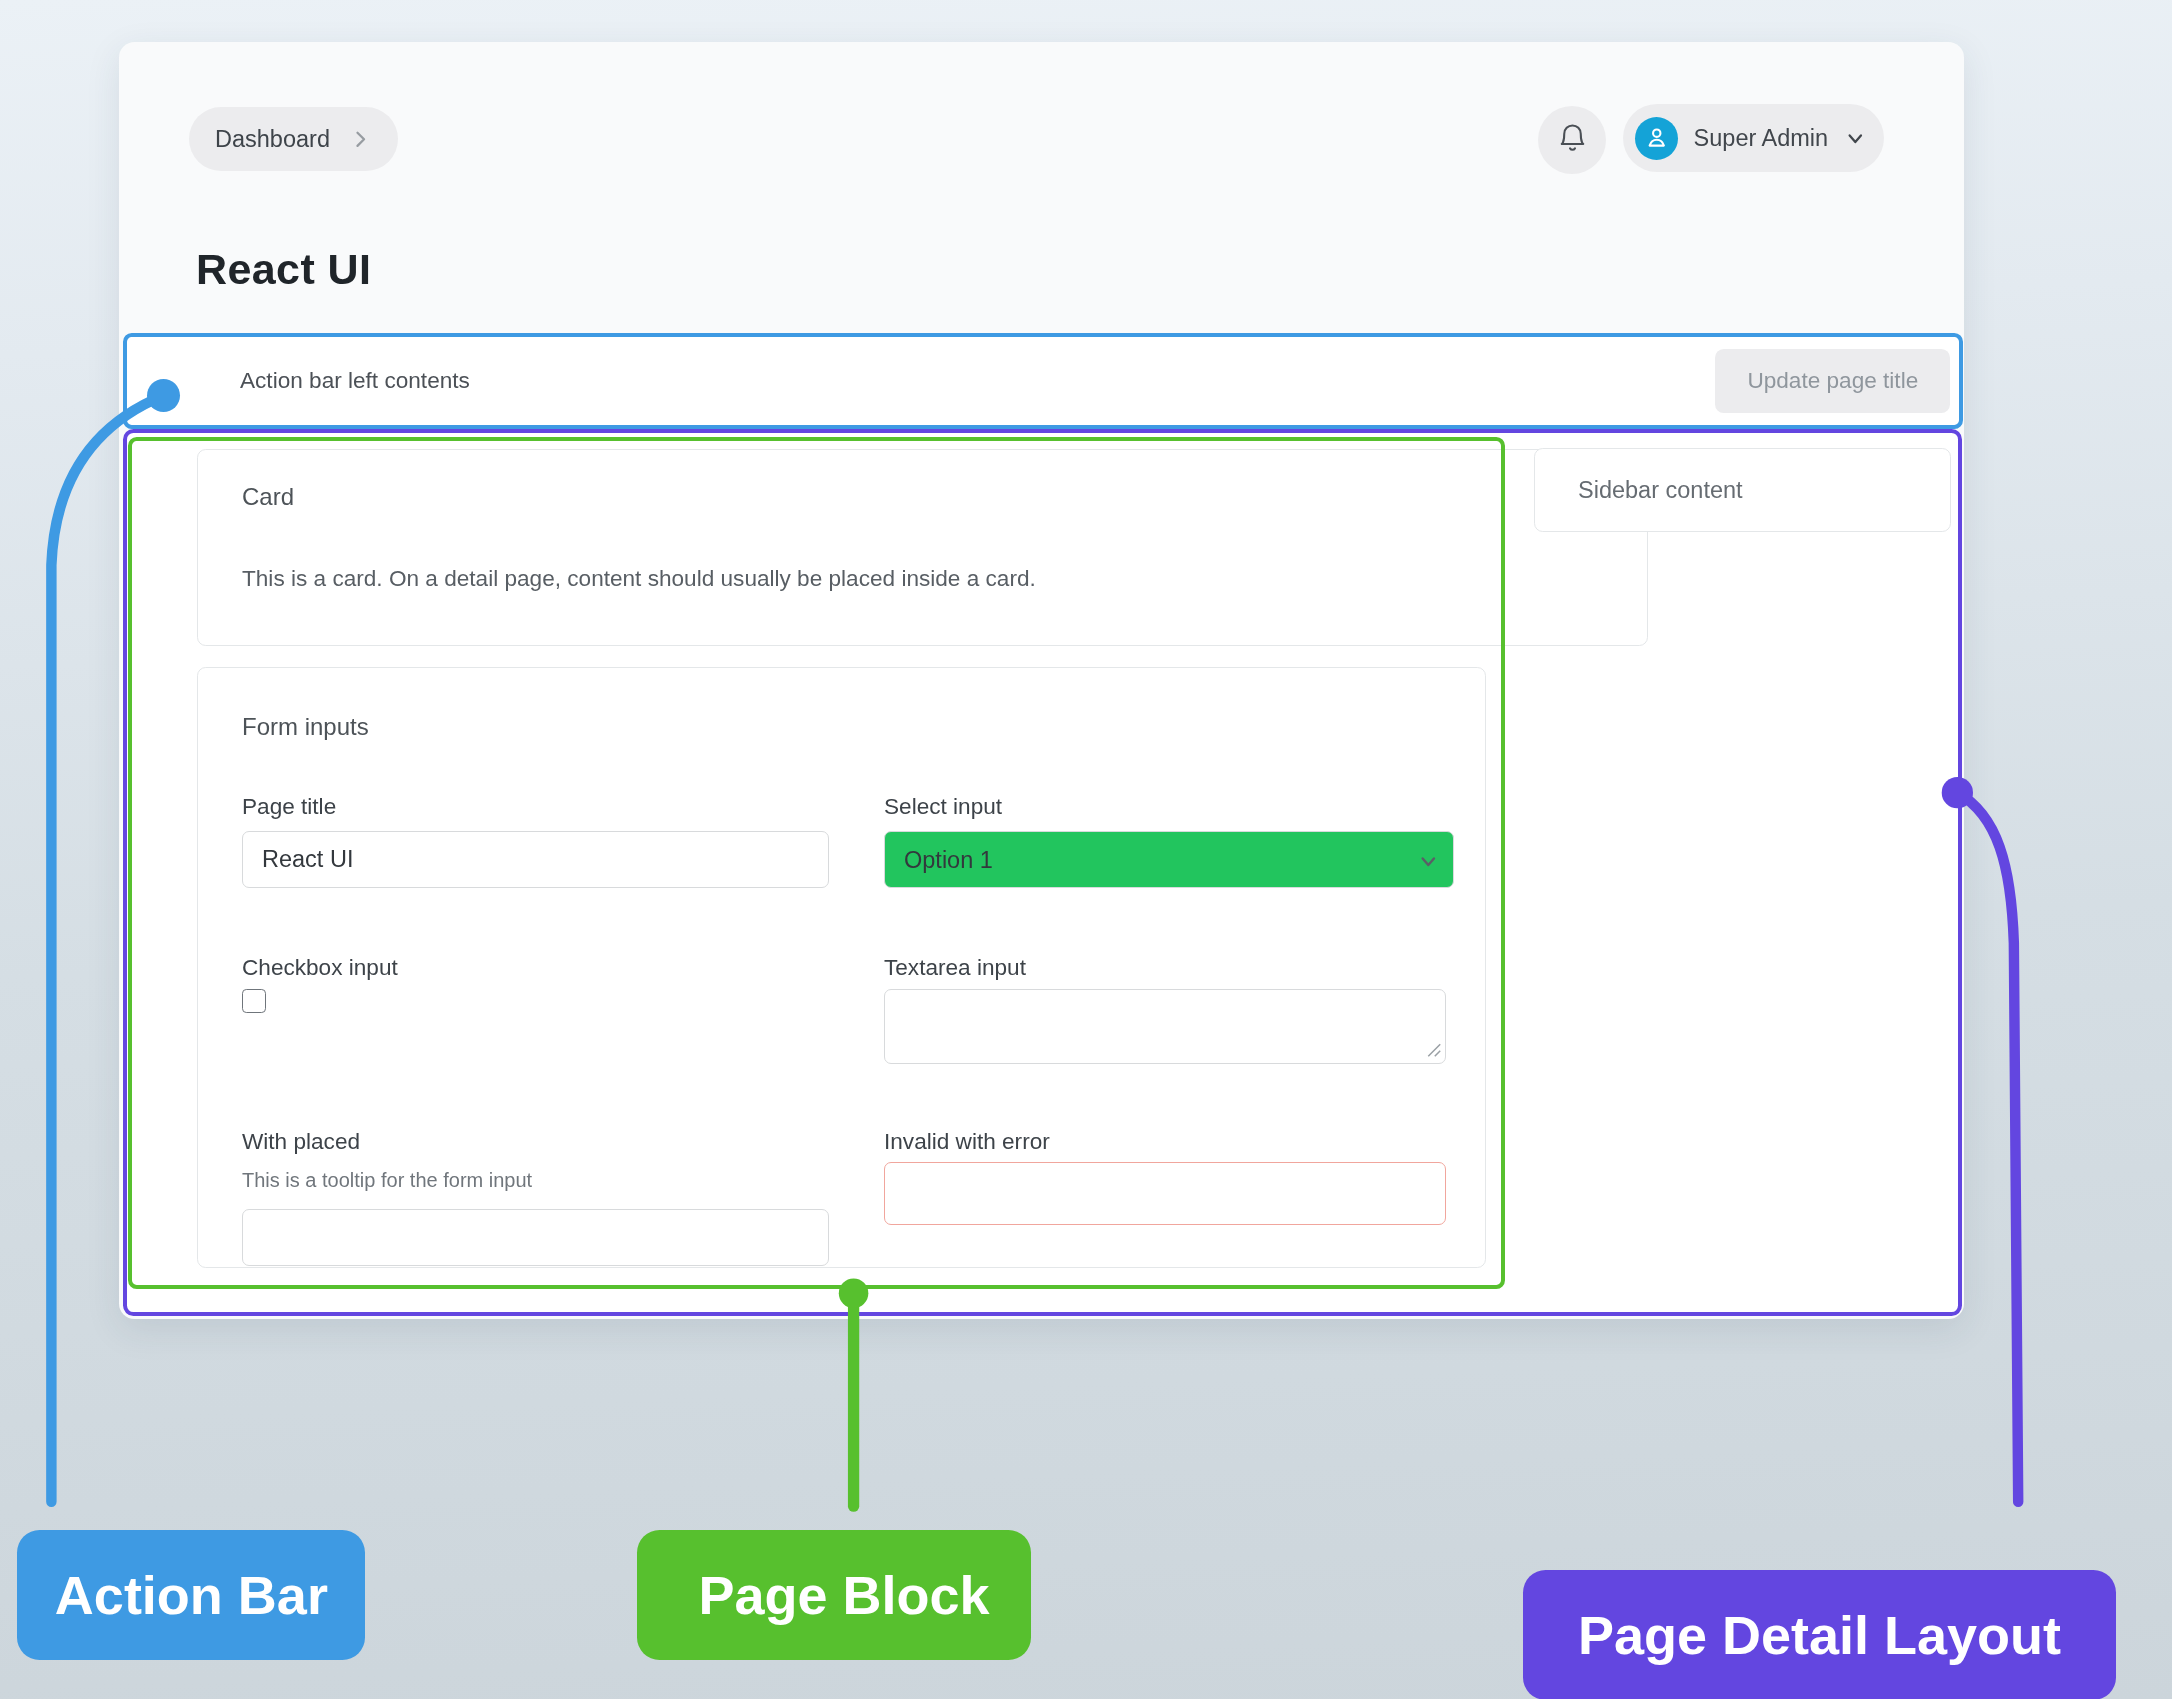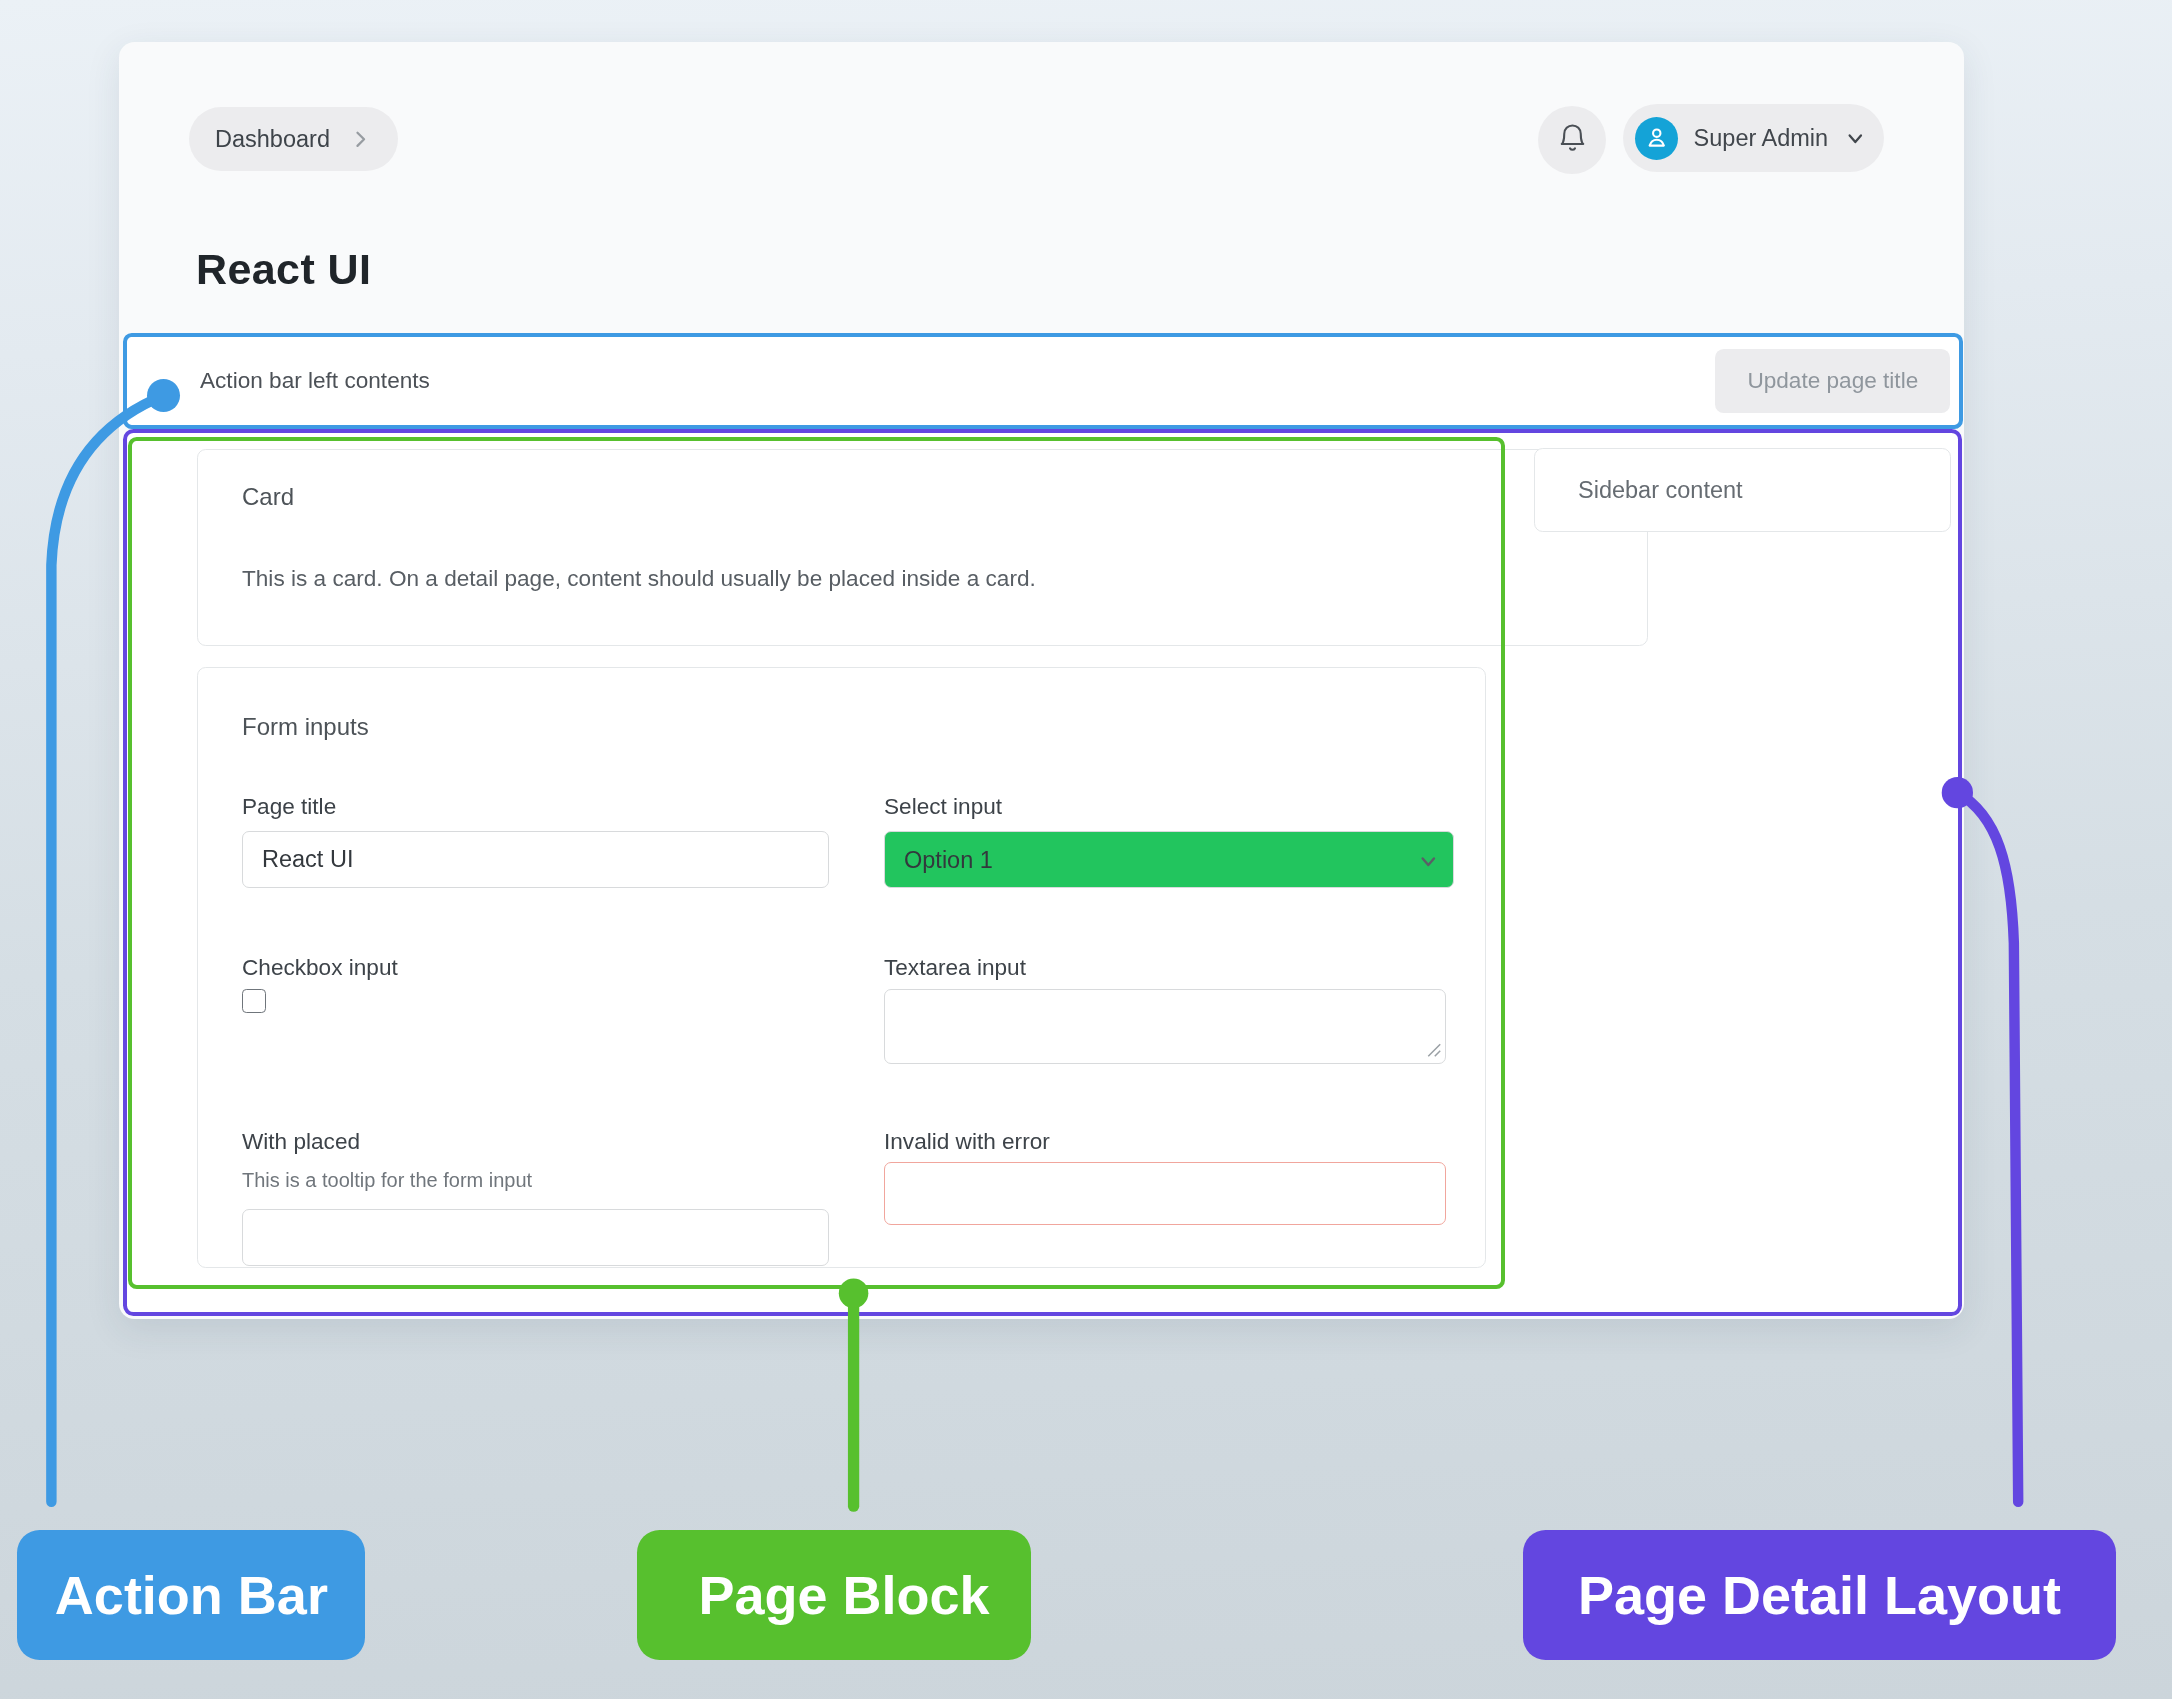--- a/index.html
+++ b/index.html
@@ -17,21 +17,21 @@
   .crumb-chev{margin-left:19px;width:22.6px;height:22.6px;}
   .icon-btn{left:1538px;top:106px;width:68px;height:68px;border-radius:50%;background:#ececee;
             display:flex;align-items:center;justify-content:center;}
   .user-pill{left:1623px;top:104px;width:261px;height:68px;}
   .avatar{width:43px;height:43px;border-radius:50%;margin-left:12px;display:flex;align-items:center;justify-content:center;}
   .user-name{margin-left:15.6px;font-size:23.5px;color:#41464c;}
   .user-chev{margin-left:15.6px;width:22.6px;height:22.6px;}
   .page-title{left:196px;top:245px;font-size:43px;font-weight:700;color:#20252a;letter-spacing:0.4px;}
 
   
-  .outline{border-style:solid;border-width:4.3px;background:#fff;box-sizing:border-box;}
+  .outline{border-style:solid;border-width:4.3px;background:#fff;box-sizing:border-box;padding-left:40px;}
   .action-bar{left:123px;top:333px;width:1840px;height:96px;border-radius:8.7px;
               display:flex;align-items:center;}
   .action-bar-text{margin-left:73px;font-size:22.6px;color:#4c5157;}
   .update-btn{position:absolute;right:8.7px;top:50%;transform:translateY(-50%);
               width:235px;height:64px;background:#ececee;border:none;border-radius:8.7px;
               font-family:inherit;font-size:22.6px;color:#8f969d;}
   .page-detail{left:123px;top:429px;width:1839px;height:887px;border-radius:10.4px;}
   .page-block{left:128px;top:437px;width:1377px;height:852px;border-radius:8.7px;background:transparent;z-index:5;pointer-events:none;}
 
   
@@ -60,21 +60,21 @@
   .error-input{border-color:#f1a69d;height:63px;}
 
   .sidebar-card{left:1534px;top:448px;width:417px;height:84px;display:flex;align-items:center;}
   .sidebar-text{margin-left:43px;font-size:23.5px;color:#666c72;}
 
   
   .badge{position:absolute;top:1530px;height:130px;border-radius:22.6px;display:flex;
          align-items:center;justify-content:center;color:#fff;font-size:54px;font-weight:700;}
   .badge-action{left:17.4px;width:348px;}
   .badge-block{left:637px;width:374px;padding-left:20px;}
-  .badge-layout{left:1523px;width:593px;}
+  .badge-layout{left:1523px;width:593px;margin-top:40px;}
 
   .overlay{position:absolute;left:0;top:0;pointer-events:none;z-index:9;}
 </style>
 </head>
 <body>
 
 <div class="page">
 
   <div class="abs app-card"></div>
 

